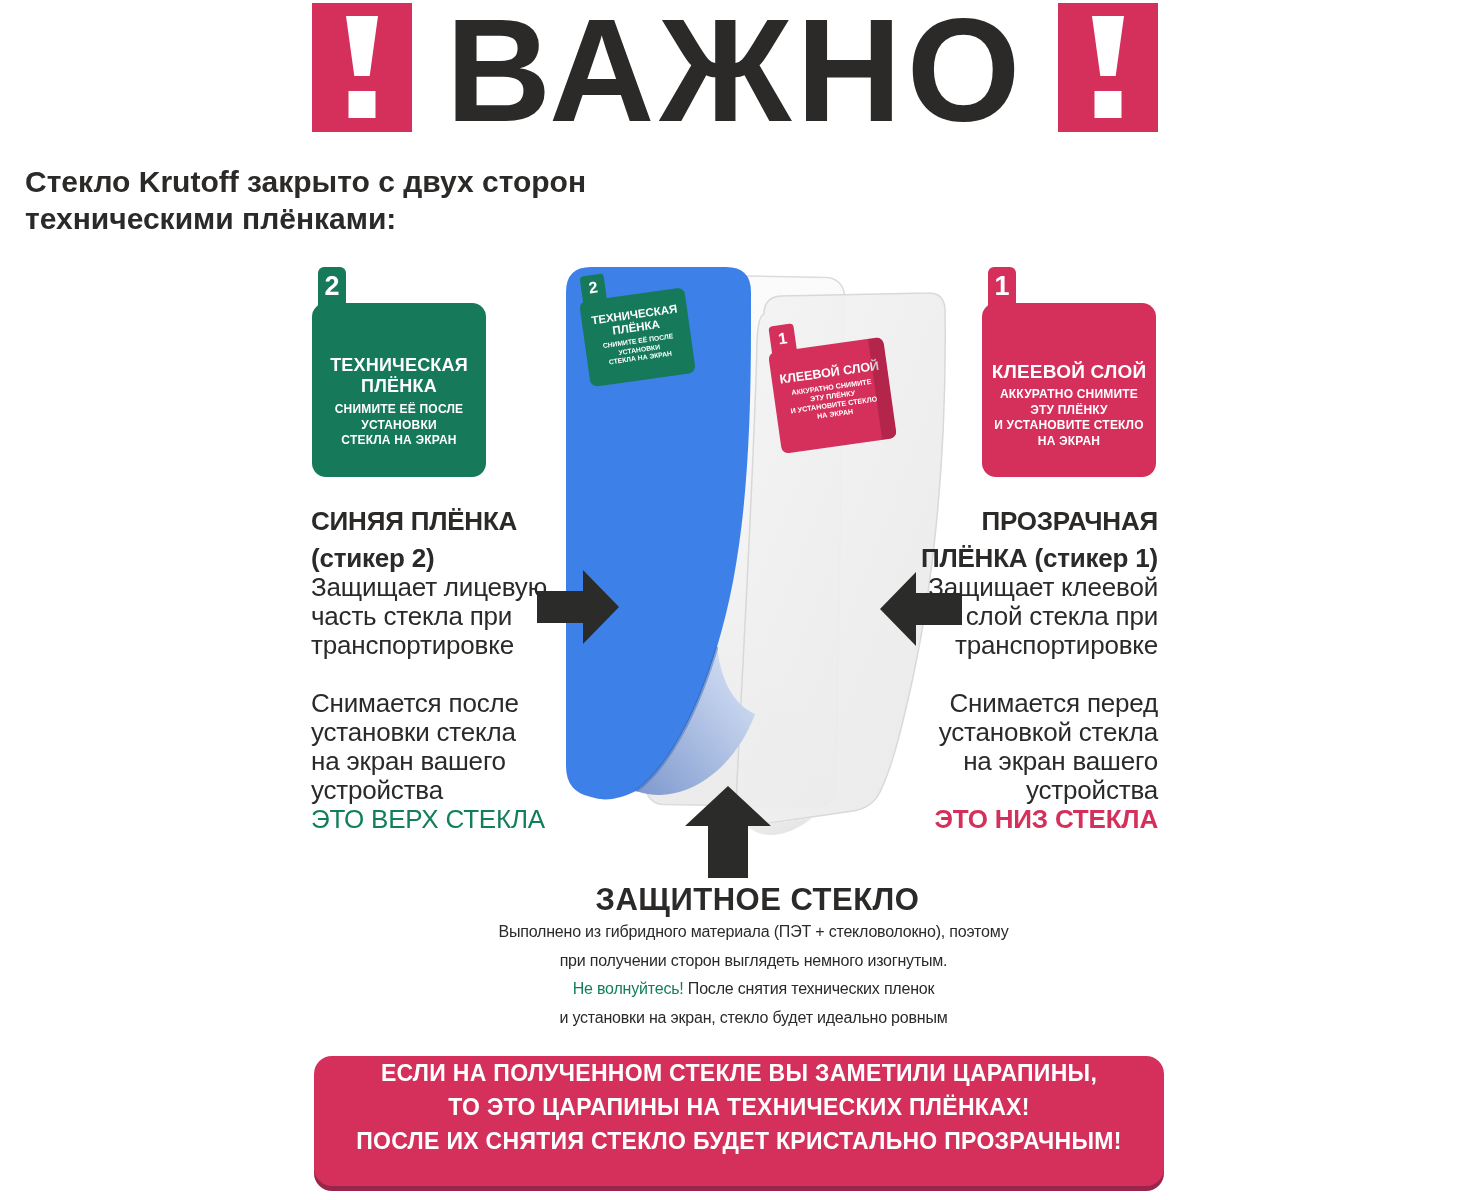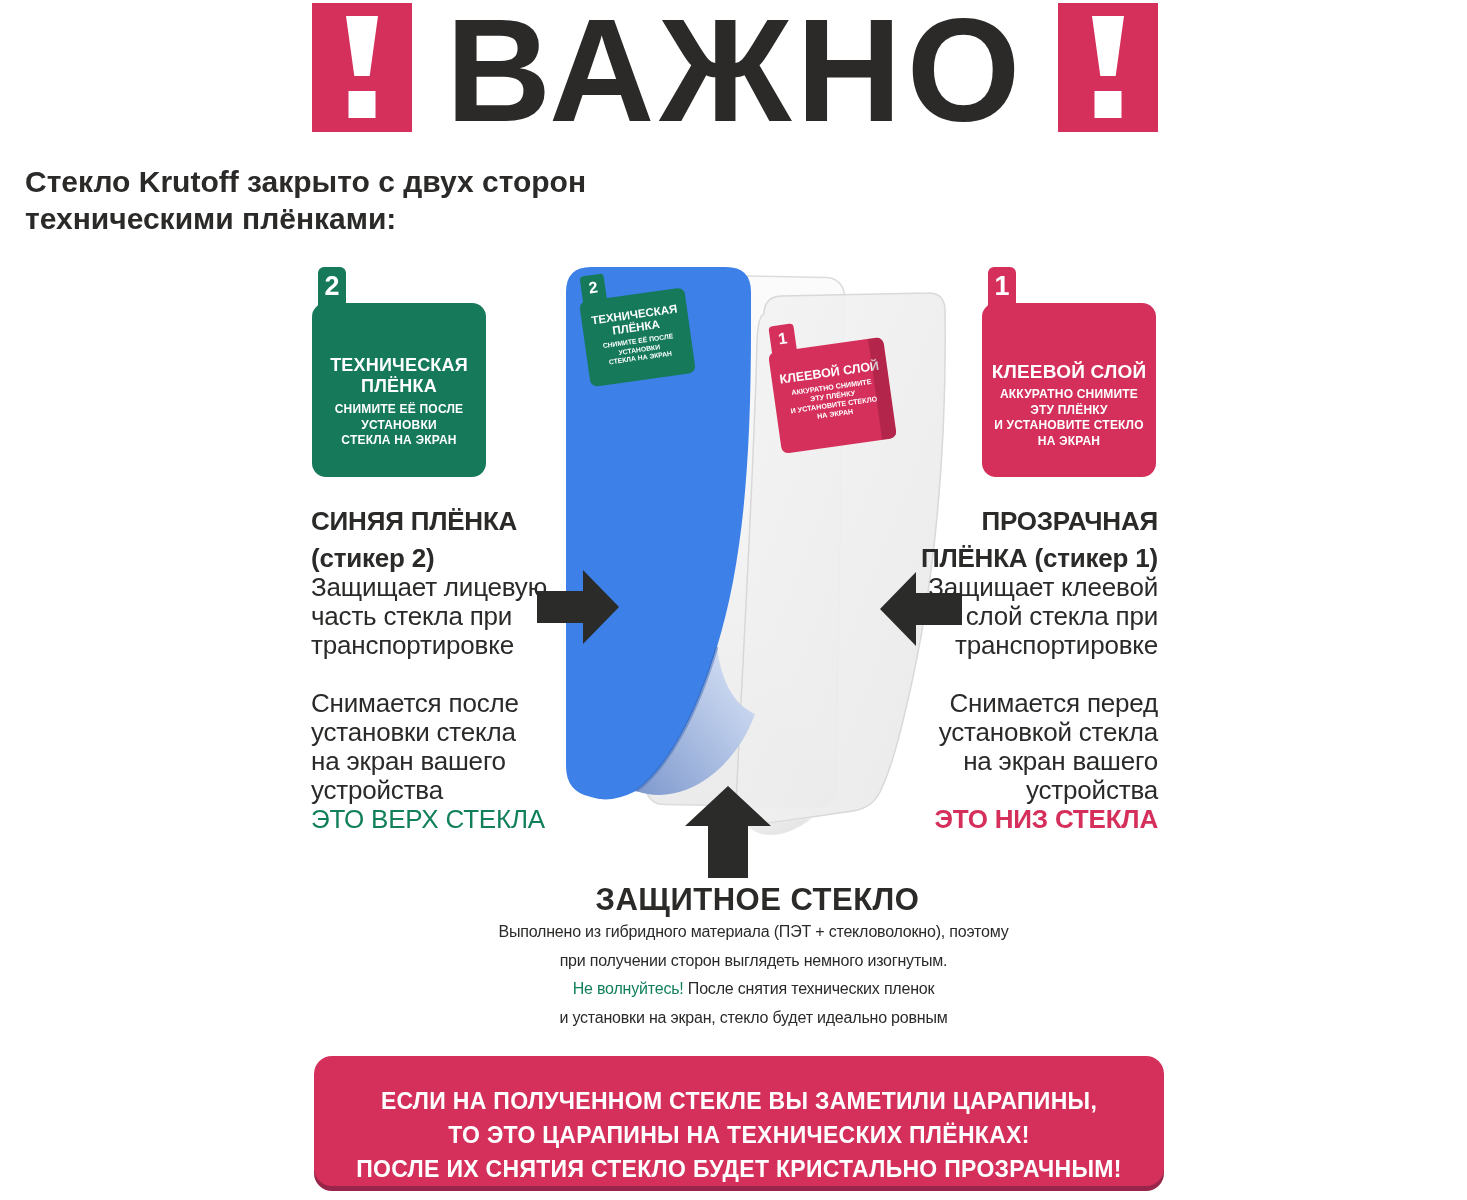--- a/index.html
+++ b/index.html
@@ -84,21 +84,21 @@
   .accent-red{color:var(--crimson);font-weight:bold;}
 
   
   .glass-section{position:absolute;left:0;top:882px;width:100%;text-align:center;z-index:7;}
   .glass-title{font-size:31px;font-weight:bold;line-height:36px;letter-spacing:.5px;margin-left:48px;}
   .glass-line{font-size:16px;line-height:28.5px;letter-spacing:-.2px;white-space:nowrap;padding-left:40px;}
 
   
   .banner{position:absolute;left:314px;top:1056px;width:850px;height:130px;
     background:var(--crimson);border-radius:18px;box-shadow:0 5px 0 var(--crimson-dark);
-    color:#fff;display:flex;flex-direction:column;justify-content:flex-end;
+    color:#fff;display:flex;flex-direction:column;justify-content:flex-start;
     text-align:center;z-index:7;}
   .banner div{font-size:23px;font-weight:bold;line-height:34px;letter-spacing:.3px;white-space:nowrap;}
 </style>
 </head>
 <body>
 
 <div class="poster">
 
   <div class="excl-box excl-left">
     <div class="excl-bar"></div>

